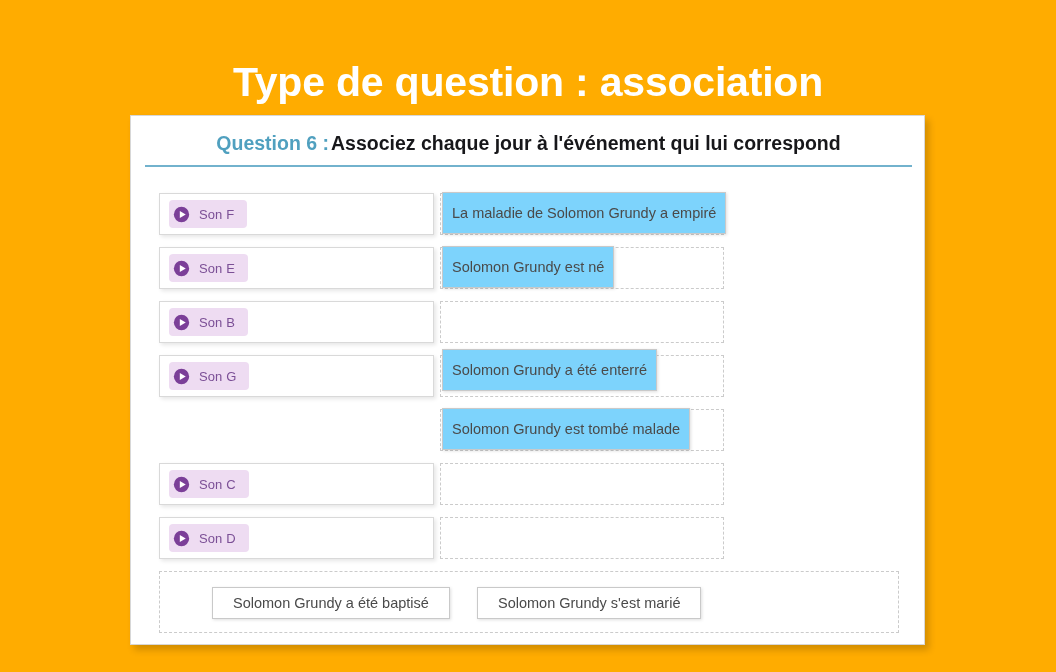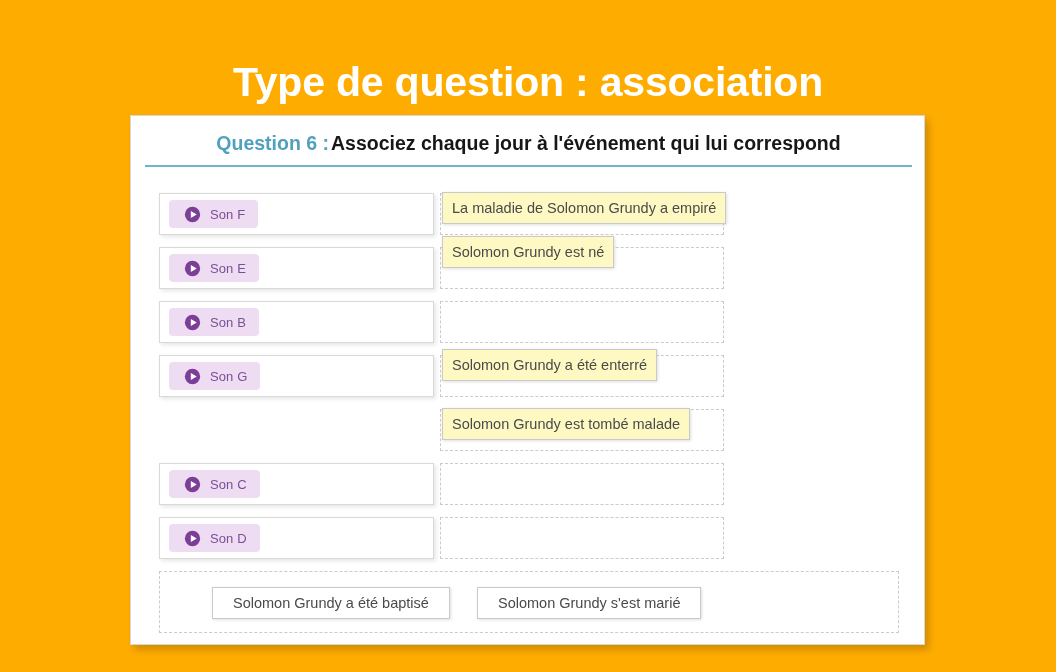--- a/index.html
+++ b/index.html
@@ -86,21 +86,21 @@
     align-items: center;
   }
 
   .audio-chip {
     margin-left: 9px;
     height: 28px;
     display: inline-flex;
     align-items: center;
     background: #eedcf2;
     border-radius: 4px;
-    padding: 0 13px 0 15px;
+    padding: 0 13px 0 4px;
     cursor: pointer;
   }
   .play-icon {
     width: 17px;
     height: 17px;
     flex: 0 0 17px;
     margin-right: 9px;
     display: block;
   }
   .audio-label {
@@ -114,25 +114,25 @@
   .drop-zone {
     left: 309px;
     width: 284px;
     border: 1px dashed #cbcbcb;
     background: #ffffff;
   }
 
   
   .answer-chip {
     position: absolute;
-    height: 32px;
+    height: 42px;
     display: inline-flex;
     align-items: center;
     padding: 0 9px;
-    background: #fef9c3;
+    background: #7dd3fc;
     border: 1px solid #c9c9c9;
     box-shadow: 1px 1px 3px rgba(0,0,0,0.13);
     font-size: 14.5px;
     color: #4a4a4a;
     white-space: nowrap;
     cursor: grab;
     font-family: "Liberation Sans", sans-serif;
   }
 
   
@@ -237,21 +237,21 @@
 
     <div class="row drop-zone" style="top:77px"></div>
     <div class="row drop-zone" style="top:131px"></div>
     <div class="row drop-zone" style="top:185px"></div>
     <div class="row drop-zone" style="top:239px"></div>
     <div class="row drop-zone" style="top:293px"></div>
     <div class="row drop-zone" style="top:347px"></div>
     <div class="row drop-zone" style="top:401px"></div>
 
     <div class="answer-chip" style="left:311px; top:76px">La maladie de Solomon Grundy a empiré</div>
-    <div class="answer-chip" style="left:311px; top:120px">Solomon Grundy est né</div>
+    <div class="answer-chip" style="left:311px; top:130px">Solomon Grundy est né</div>
     <div class="answer-chip" style="left:311px; top:233px">Solomon Grundy a été enterré</div>
     <div class="answer-chip" style="left:311px; top:292px">Solomon Grundy est tombé malade</div>
 
     <div id="answer-bank">
       <div class="bank-chip" style="left:52px">Solomon Grundy a été baptisé</div>
       <div class="bank-chip" style="left:317px">Solomon Grundy s'est marié</div>
     </div>
 
   </div>
 </div>

